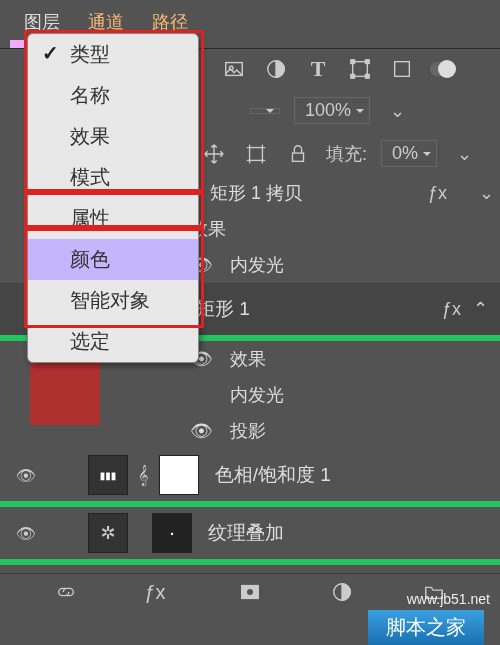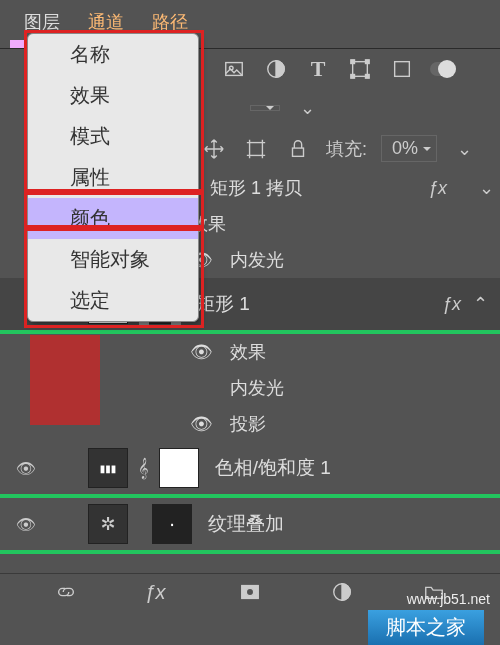--- a/index.html
+++ b/index.html
@@ -9,27 +9,27 @@
 .tab.active{border-bottom:8px solid #f0abfc;color:#ddd}
 .row{display:flex;align-items:center;padding:8px 12px;gap:14px}
 .icon-btn{color:#ccc;display:inline-flex;align-items:center;justify-content:center;width:28px;height:24px}
 .opacity-row{padding-left:250px}
 .sel{border:1px solid #666;padding:2px 18px 2px 10px;position:relative;min-width:40px}
 .sel:after{content:"";position:absolute;right:5px;top:50%;border:4px solid transparent;border-top-color:#ccc;transform:translateY(-2px)}
 .label{font-size:18px;color:#ccc}
 .btn{background:#666;border-radius:10px;width:26px;height:14px;position:relative}
 .btn:after{content:"";position:absolute;right:0;top:-2px;width:18px;height:18px;border-radius:50%;background:#ddd}
 .layer-list{}
-.layer{display:flex;align-items:center;padding:6px 6px;border-bottom:4px solid #22c55e}
+.layer{display:flex;align-items:center;padding:6px 6px;border-bottom:6px solid #22c55e}
 .eye{width:40px;text-align:center;font-size:16px;color:#ccc}
 .thumb{width:40px;height:40px;background:#fff;border:1px solid #222;margin:0 6px;display:flex;align-items:center;justify-content:center;position:relative}
 .thumb.dark{background:#333}
 .thumb .corner{position:absolute;width:10px;height:10px;background:#888}
 .lname{flex:1;font-size:19px;color:#ddd;padding-left:10px}
-.fx{font-style:italic;color:#ccc;padding-right:6px}
+.fx{color:#ccc;padding-right:6px}
 .chev{color:#ccc;padding:0 6px}
 .sub{padding-left:190px;color:#ddd;font-size:18px;display:flex;align-items:center;gap:20px;padding-top:6px;padding-bottom:6px}
 .sub .eye2{width:20px;text-align:center}
 .bottombar{position:absolute;left:0;right:0;bottom:35px;display:flex;justify-content:space-around;padding:6px 20px;background:#535353;border-top:1px solid #3a3a3a}
 .watermark{position:absolute;right:16px;bottom:0;background:linear-gradient(#3aa0e0,#1a70b0);color:#fff;font-size:20px;padding:4px 18px}
 .wmurl{position:absolute;right:10px;bottom:38px;color:#eee;font-size:14px}
 .menu{position:absolute;left:27px;top:33px;width:172px;background:#e8e8e8;border:1px solid #888;border-radius:6px;box-shadow:2px 3px 6px rgba(0,0,0,.4);z-index:50}
 .mi{padding:7px 10px 7px 42px;color:#333;font-size:20px;position:relative}
 .mi.hl{background:#c4b5fd}
 .mi.chk:before{content:"✓";position:absolute;left:14px;color:#222;font-weight:bold}
@@ -77,20 +77,21 @@
   <span class="icon-btn">
       <svg viewBox="0 0 24 24">
         <rect x="4" y="4" width="16" height="16"></rect>
       </svg>
     </span>
   <span class="btn"></span>
 </div>
 
 <div class="row opacity-row">
   <span class="sel" style="min-width:20px"></span>
+  <span class="sel">100%</span>
   <span class="chev">⌄</span>
 </div>
 
 <div class="row" style="padding-left:200px">
   <span class="icon-btn">
       <svg viewBox="0 0 24 24">
         <path d="M12 2v20M2 12h20M12 2l-3 3M12 2l3 3M12 22l-3-3M12 22l3-3M2 12l3-3M2 12l3 3M22 12l-3-3M22 12l-3 3"></path>
       </svg>
     </span>
   <span class="icon-btn">
@@ -169,20 +170,21 @@
     <span class="thumb" style="background:#222">
         <span style="color:#fff">٠</span>
       </span>
     <span class="lname">纹理叠加</span>
   </div>
 </div>
 
 <div class="redfill"></div>
 
 <div class="menu">
+  <div class="mi chk">类型</div>
   <div class="mi">名称</div>
   <div class="mi">效果</div>
   <div class="mi">模式</div>
   <div class="mi">属性</div>
   <div class="mi hl">颜色</div>
   <div class="mi">智能对象</div>
   <div class="mi">选定</div>
 </div>
 
 <div class="redbox rb1"></div>

